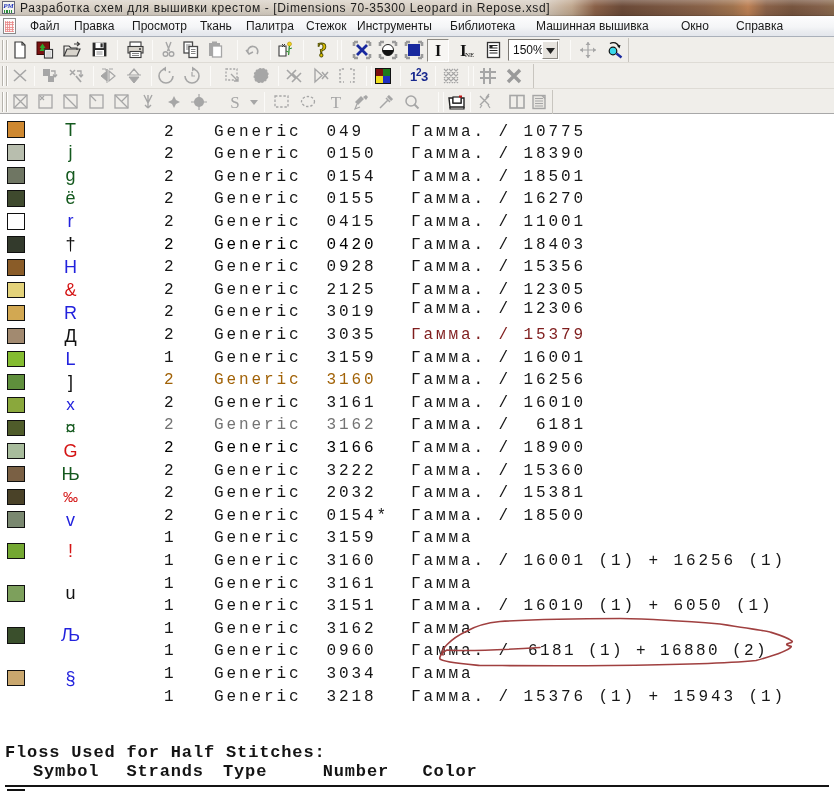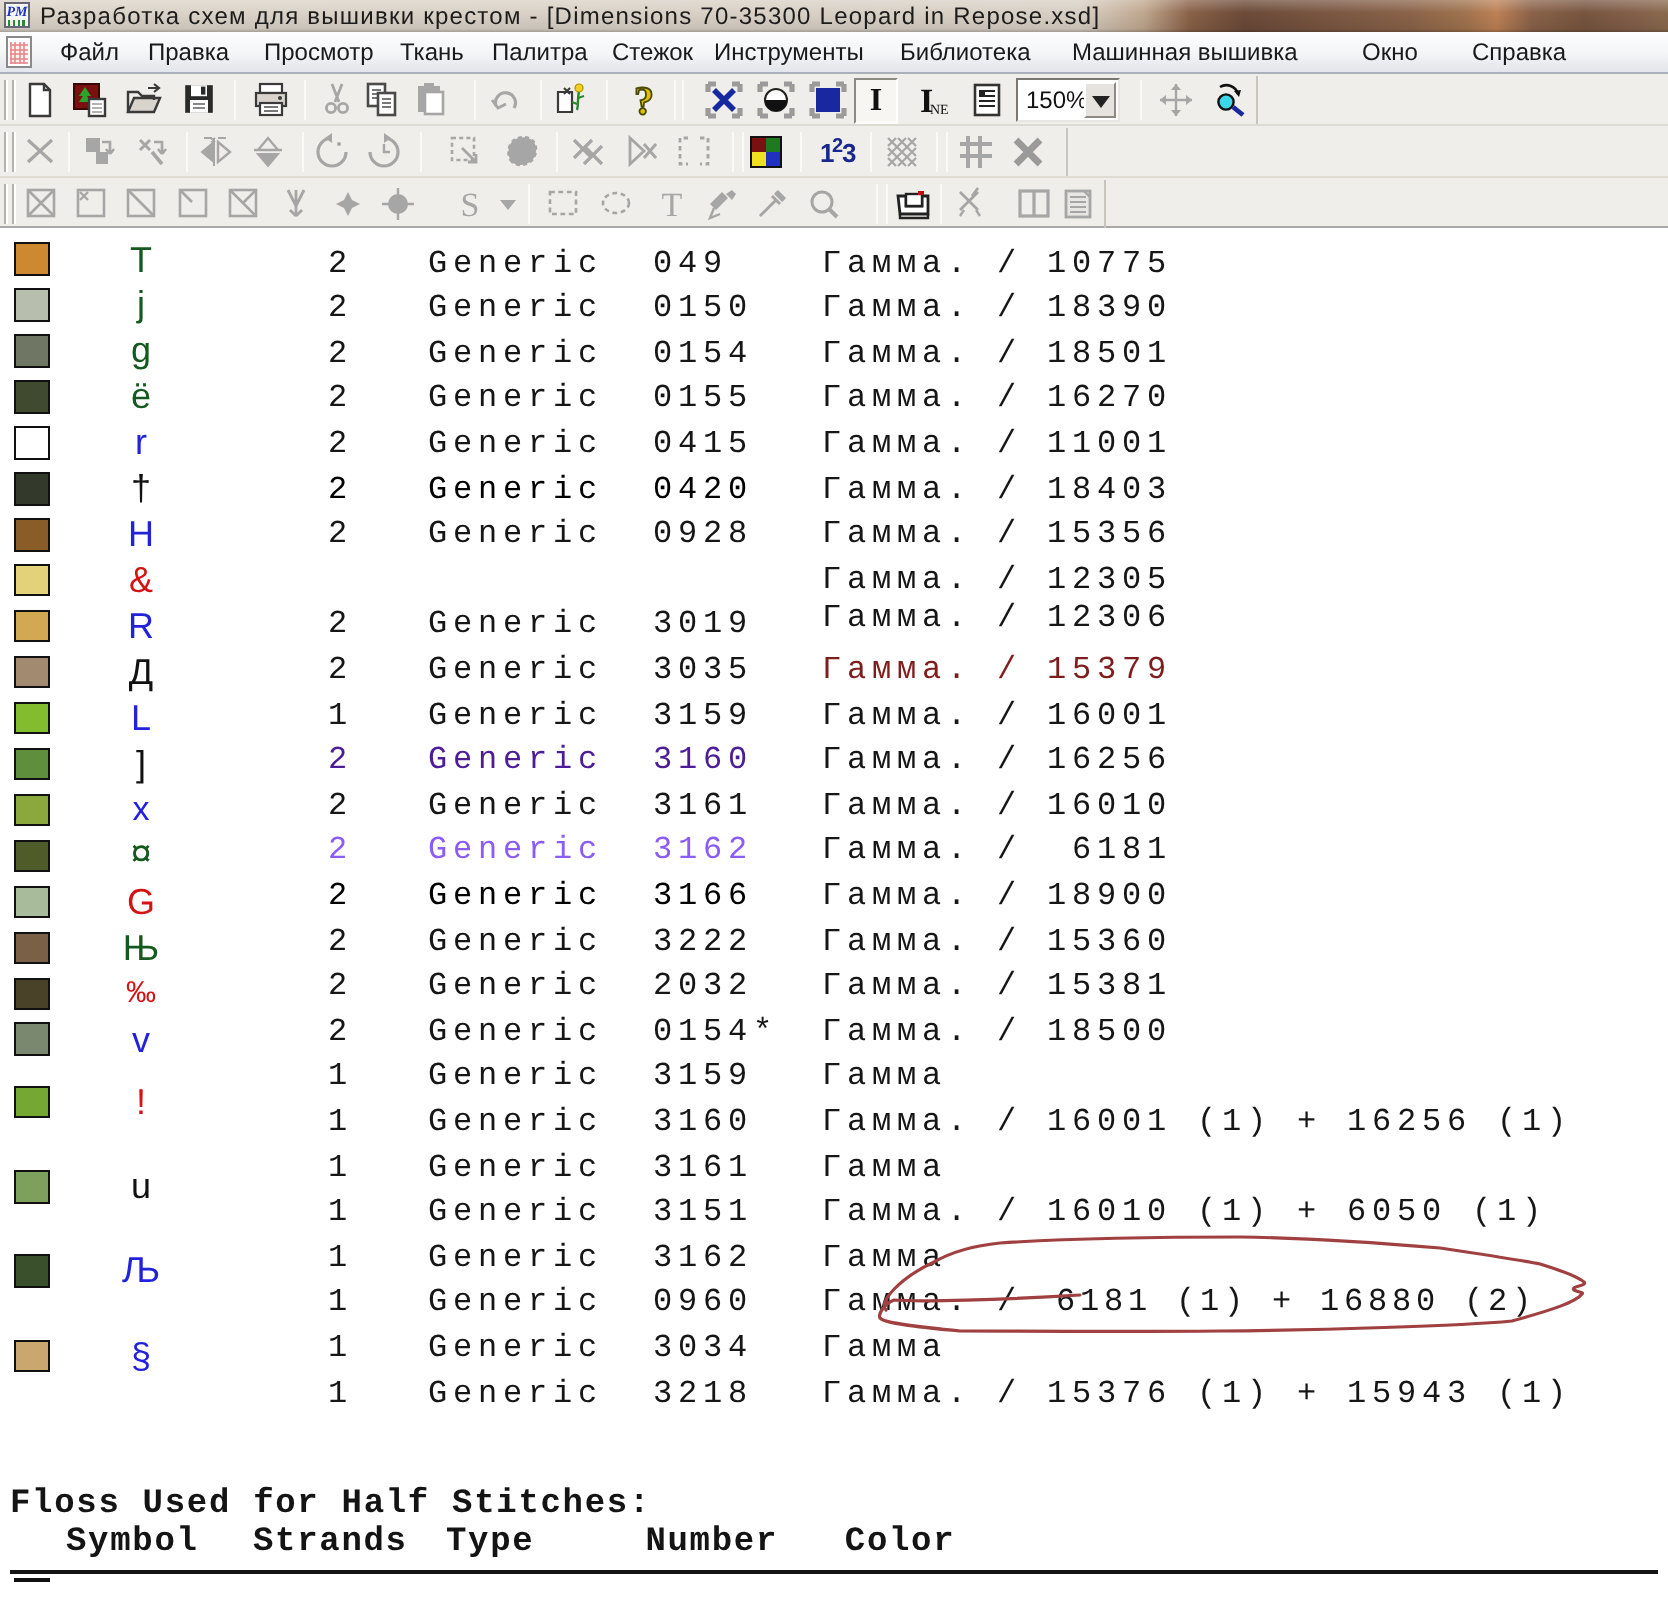--- a/index.html
+++ b/index.html
@@ -373,32 +373,33 @@
 <div class="mono" style="left:164.0px;top:52.8px;color:#161616">2   Generic  0154</div>
 <div class="mono" style="left:411.0px;top:52.8px;color:#161616">Гамма. / 18501</div>
 <div class="mono" style="left:164.0px;top:75.4px;color:#161616">2   Generic  0155</div>
 <div class="mono" style="left:411.0px;top:75.4px;color:#161616">Гамма. / 16270</div>
 <div class="mono" style="left:164.0px;top:98.0px;color:#161616">2   Generic  0415</div>
 <div class="mono" style="left:411.0px;top:98.0px;color:#161616">Гамма. / 11001</div>
 <div class="mono" style="left:164.0px;top:120.6px;color:#000000">2   Generic  0420</div>
 <div class="mono" style="left:411.0px;top:120.6px;color:#161616">Гамма. / 18403</div>
 <div class="mono" style="left:164.0px;top:143.2px;color:#161616">2   Generic  0928</div>
 <div class="mono" style="left:411.0px;top:143.2px;color:#161616">Гамма. / 15356</div>
+<div class="mono" style="left:164.0px;top:165.8px;color:#161616">2   Generic  2125</div>
 <div class="mono" style="left:411.0px;top:165.8px;color:#161616">Гамма. / 12305</div>
 <div class="mono" style="left:164.0px;top:188.4px;color:#161616">2   Generic  3019</div>
 <div class="mono" style="left:411.0px;top:185px;color:#161616">Гамма. / 12306</div>
 <div class="mono" style="left:164.0px;top:211.0px;color:#161616">2   Generic  3035</div>
 <div class="mono" style="left:411.0px;top:211.0px;color:#7f1d1d">Гамма. / 15379</div>
 <div class="mono" style="left:164.0px;top:233.6px;color:#161616">1   Generic  3159</div>
 <div class="mono" style="left:411.0px;top:233.6px;color:#161616">Гамма. / 16001</div>
-<div class="mono" style="left:164.0px;top:256.2px;color:#4c1d95">2   Generic  3160</div>
+<div class="mono" style="left:164.0px;top:256.2px;color:#a16207">2   Generic  3160</div>
 <div class="mono" style="left:411.0px;top:256.2px;color:#161616">Гамма. / 16256</div>
 <div class="mono" style="left:164.0px;top:278.8px;color:#161616">2   Generic  3161</div>
 <div class="mono" style="left:411.0px;top:278.8px;color:#161616">Гамма. / 16010</div>
-<div class="mono" style="left:164.0px;top:301.4px;color:#8b5cf6">2   Generic  3162</div>
+<div class="mono" style="left:164.0px;top:301.4px;color:#737373">2   Generic  3162</div>
 <div class="mono" style="left:411.0px;top:301.4px;color:#161616">Гамма. /  6181</div>
 <div class="mono" style="left:164.0px;top:324.0px;color:#000000">2   Generic  3166</div>
 <div class="mono" style="left:411.0px;top:324.0px;color:#161616">Гамма. / 18900</div>
 <div class="mono" style="left:164.0px;top:346.6px;color:#161616">2   Generic  3222</div>
 <div class="mono" style="left:411.0px;top:346.6px;color:#161616">Гамма. / 15360</div>
 <div class="mono" style="left:164.0px;top:369.2px;color:#161616">2   Generic  2032</div>
 <div class="mono" style="left:411.0px;top:369.2px;color:#161616">Гамма. / 15381</div>
 <div class="mono" style="left:164.0px;top:391.8px;color:#161616">2   Generic  0154*</div>
 <div class="mono" style="left:411.0px;top:391.8px;color:#161616">Гамма. / 18500</div>
 <div class="mono" style="left:164.0px;top:414.4px;color:#161616">1   Generic  3159</div>

